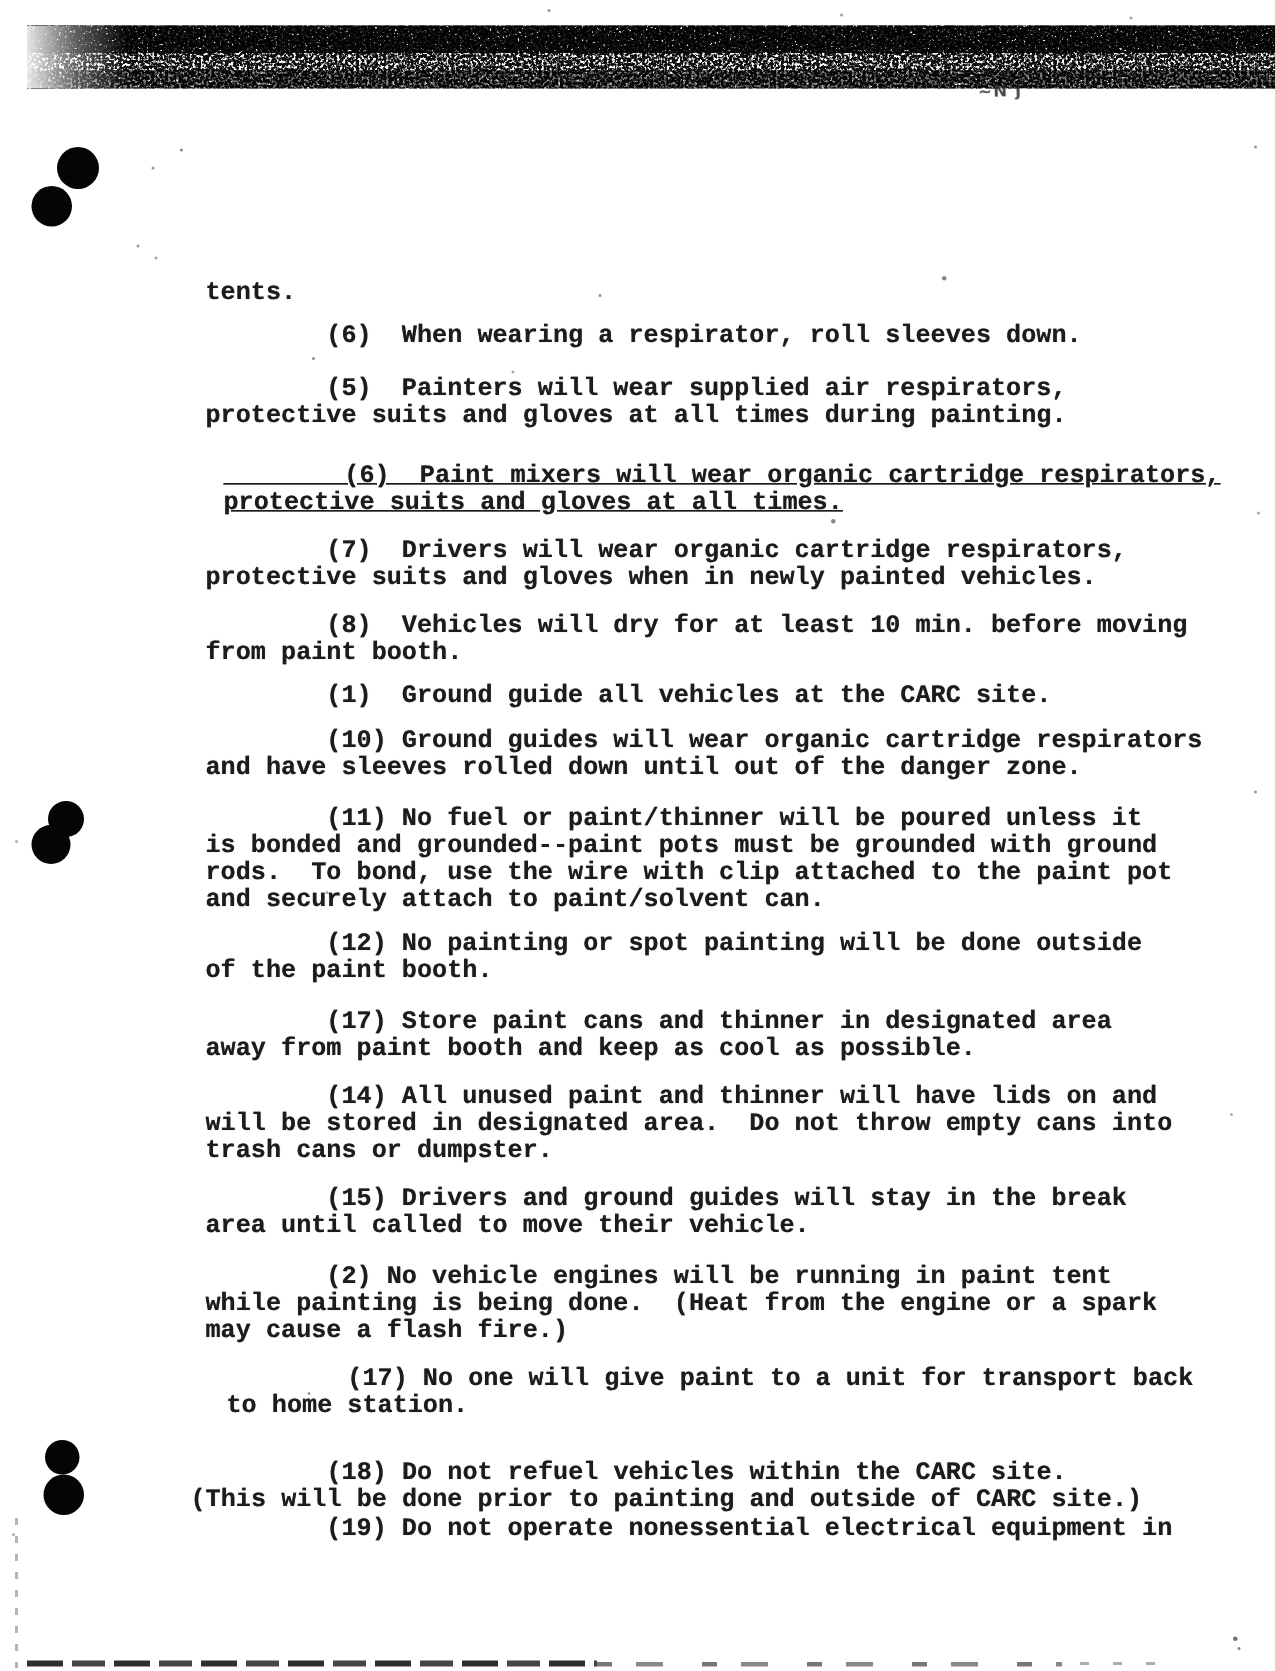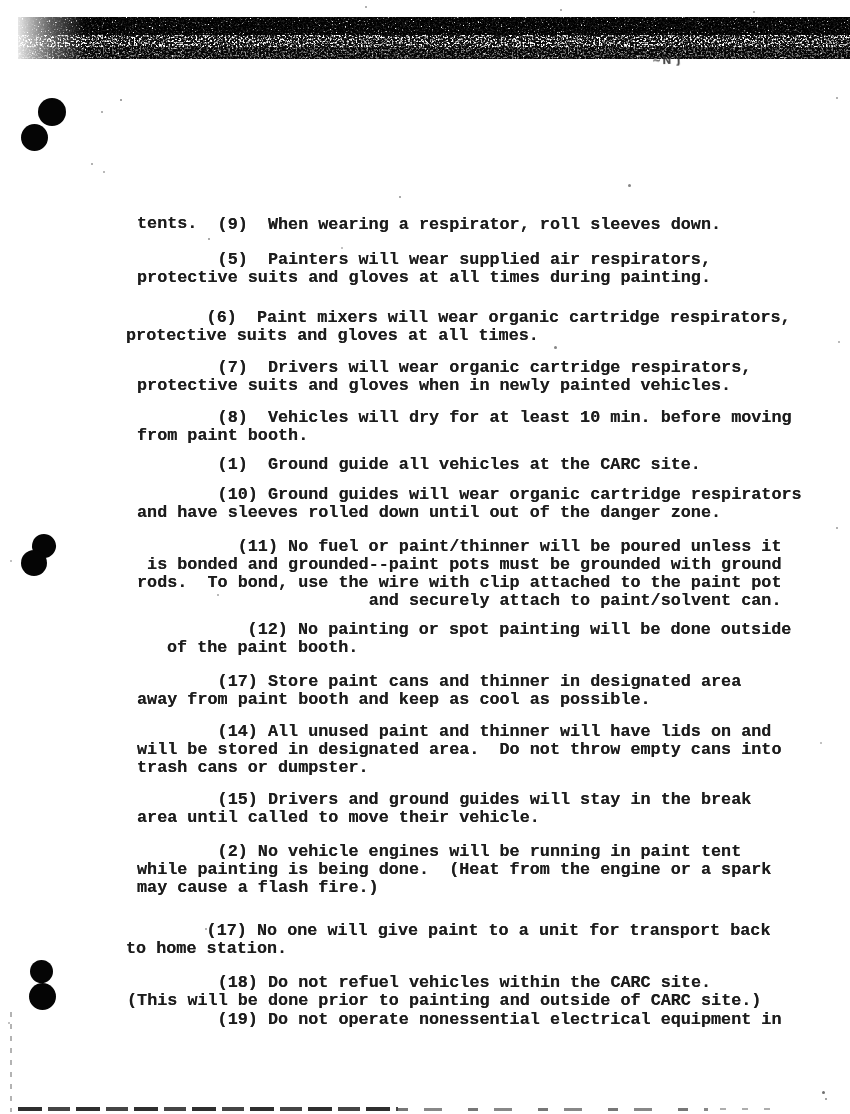--- a/index.html
+++ b/index.html
@@ -89,50 +89,50 @@
   <div class="smudge">~N'j</div>
 
   <div class="blob blob-a1"></div>
   <div class="blob blob-a2"></div>
   <div class="blob blob-b1"></div>
   <div class="blob blob-b2"></div>
   <div class="blob blob-c1"></div>
   <div class="blob blob-c2"></div>
 
   <main id="doc-body">
-      <div class="para" style="top: 187px; left: 137px; margin-top: 28px;">tents.</div>
-      <div class="para" style="top: 216px; left: 137px;">        (9)  When wearing a respirator, roll sleeves down.</div>
+      <div class="para" style="top: 187px; left: 137px;">tents.</div>
+      <div class="para" style="top: 216px; left: 137px;">        (6)  When wearing a respirator, roll sleeves down.</div>
       <div class="para" style="top: 251px; left: 137px;">        (5)  Painters will wear supplied air respirators,
 protective suits and gloves at all times during painting.</div>
-      <div class="para" style="top: 309px; left: 126px;">        (6)  Paint mixers will wear organic cartridge respirators,
+      <div class="para" style="top: 309px; left: 149px; text-decoration: underline;">        (6)  Paint mixers will wear organic cartridge respirators,
 protective suits and gloves at all times.</div>
       <div class="para" style="top: 359px; left: 137px;">        (7)  Drivers will wear organic cartridge respirators,
 protective suits and gloves when in newly painted vehicles.</div>
       <div class="para" style="top: 409px; left: 137px;">        (8)  Vehicles will dry for at least 10 min. before moving
 from paint booth.</div>
       <div class="para" style="top: 456px; left: 137px;">        (1)  Ground guide all vehicles at the CARC site.</div>
       <div class="para" style="top: 486px; left: 137px;">        (10) Ground guides will wear organic cartridge respirators
 and have sleeves rolled down until out of the danger zone.</div>
-      <div class="para" style="top: 538px; left: 137px; text-align: right;">        (11) No fuel or paint/thinner will be poured unless it
+      <div class="para" style="top: 538px; left: 137px;">        (11) No fuel or paint/thinner will be poured unless it
 is bonded and grounded--paint pots must be grounded with ground
 rods.  To bond, use the wire with clip attached to the paint pot
 and securely attach to paint/solvent can.</div>
-      <div class="para" style="top: 621px; left: 137px; margin-left: 30px;">        (12) No painting or spot painting will be done outside
+      <div class="para" style="top: 621px; left: 137px;">        (12) No painting or spot painting will be done outside
 of the paint booth.</div>
       <div class="para" style="top: 673px; left: 137px;">        (17) Store paint cans and thinner in designated area
 away from paint booth and keep as cool as possible.</div>
       <div class="para" style="top: 723px; left: 137px;">        (14) All unused paint and thinner will have lids on and
 will be stored in designated area.  Do not throw empty cans into
 trash cans or dumpster.</div>
       <div class="para" style="top: 791px; left: 137px;">        (15) Drivers and ground guides will stay in the break
 area until called to move their vehicle.</div>
       <div class="para" style="top: 843px; left: 137px;">        (2) No vehicle engines will be running in paint tent
 while painting is being done.  (Heat from the engine or a spark
 may cause a flash fire.)</div>
-      <div class="para" style="top: 911px; left: 126px; margin-top: 11px;">        (17) No one will give paint to a unit for transport back
+      <div class="para" style="top: 911px; left: 151px;">        (17) No one will give paint to a unit for transport back
 to home station.</div>
       <div class="para" style="top: 961px; left: 127px; margin-top: 13px;">         (18) Do not refuel vehicles within the CARC site.
 (This will be done prior to painting and outside of CARC site.)</div>
       <div class="para" style="top: 1011px; left: 137px; text-align: right;">        (19) Do not operate nonessential electrical equipment in</div>
     </main>
 
   <div class="bottom-line-heavy"></div>
   <div class="bottom-line-light"></div>
   <div class="bottom-line-tail"></div>
   <div class="left-dashes"></div>

